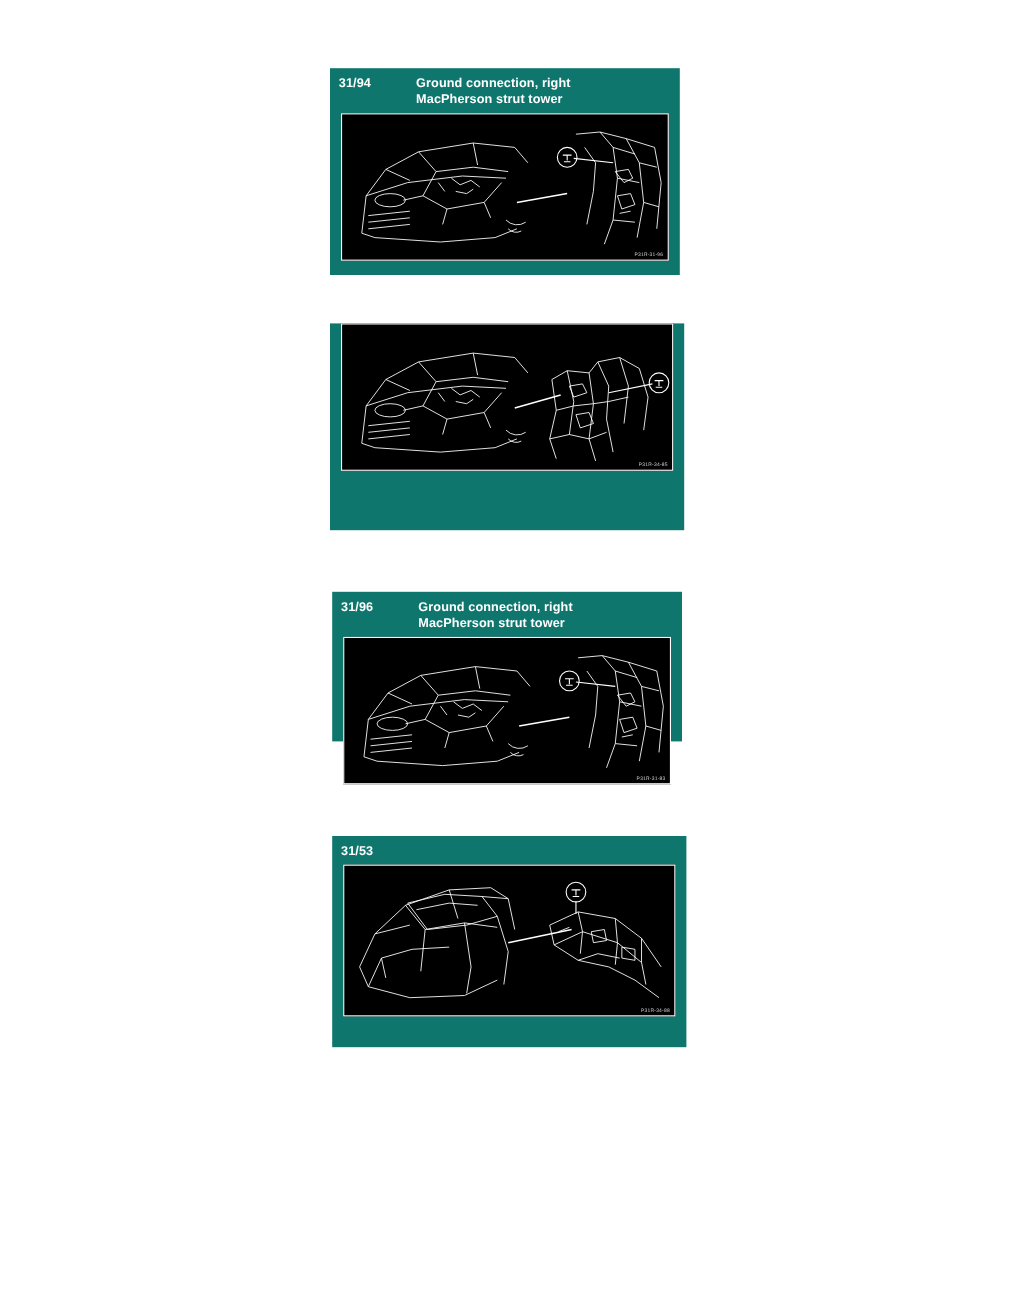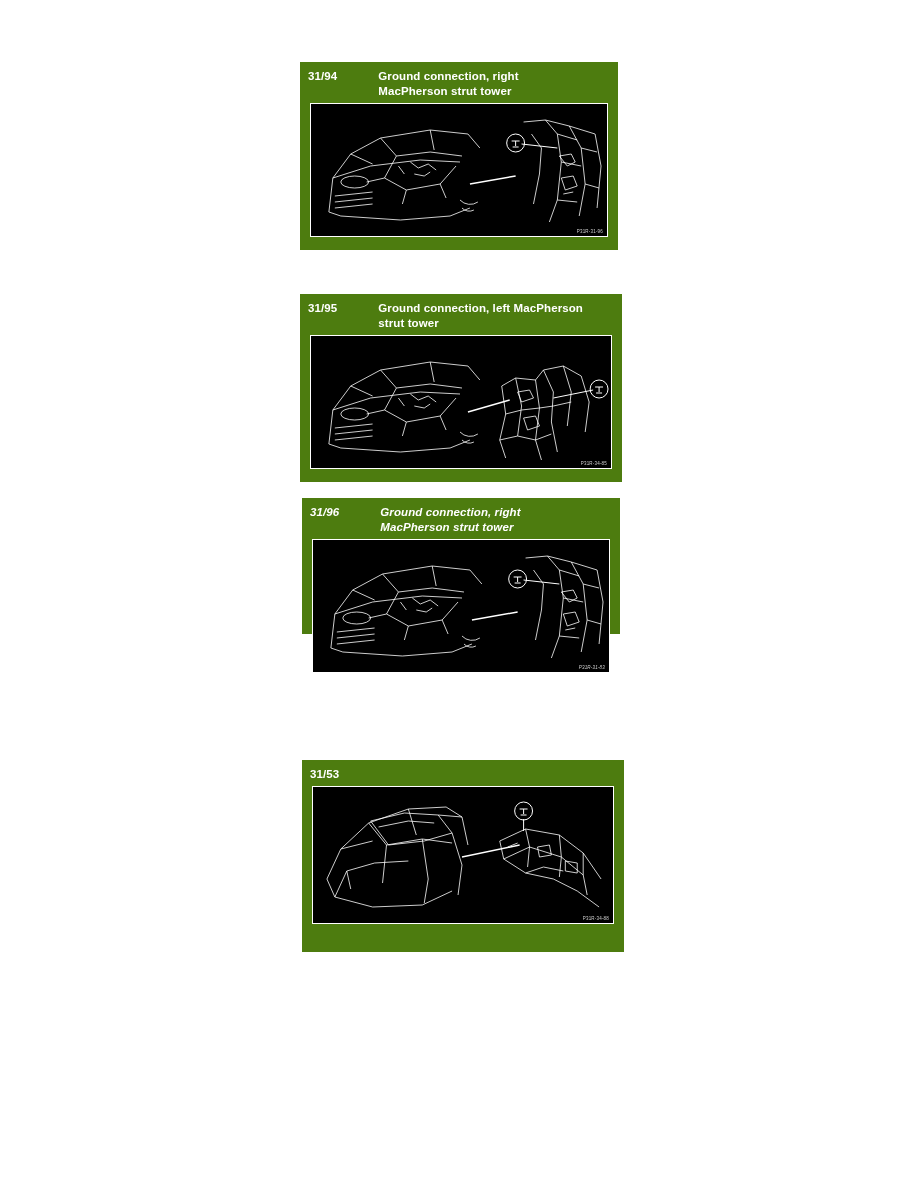--- a/index.html
+++ b/index.html
@@ -18,21 +18,21 @@
   .page {
     position: relative;
     width: 918px;
     height: 1188px;
     background: #ffffff;
   }
 
   
   .figure {
     position: absolute;
-    background: #4d7c0f;
+    background: #0f766e;
     box-sizing: border-box;
     padding: 0;
   }
 
   .fig-caption {
     color: #ffffff;
     font-size: 11.5px;
     font-weight: bold;
     line-height: 15px;
     padding: 7px 6px 4px 8px;
@@ -75,21 +75,21 @@
     height: 100%;
   }
 
   
   #fig-3194 { left: 300px; top: 62px;  width: 318px; height: 188px; }
   #fig-3194 .fig-art { height: 134px; }
 
   #fig-3195 { left: 300px; top: 294px; width: 322px; height: 188px; }
   #fig-3195 .fig-art { height: 134px; }
 
-  #fig-3196 { left: 302px; top: 498px; width: 318px; height: 136px; font-style: italic; }
+  #fig-3196 { left: 302px; top: 538px; width: 318px; height: 136px; }
   #fig-3196 .fig-art { height: 134px; }
 
   #fig-3198 { left: 302px; top: 760px; width: 322px; height: 192px; }
   #fig-3198 .fig-art { height: 138px; }
 </style>
 </head>
 <body>
 
 <div class="page">
 
@@ -147,27 +147,20 @@
           <path d="M248 44 L212 40" stroke-width="1"></path>
           <circle cx="206" cy="39" r="9" stroke-width="1"></circle>
           <path d="M202 37 L210 37 M206 37 L206 42 M203 43 L209 43" stroke-width="1"></path>
         </g>
       </svg>
       <span class="art-code">P31R-31-96</span>
     </div>
   </div>
 
   <div class="figure" id="fig-3195">
-    <div class="fig-caption">
-      <span class="fig-num">31/95</span>
-      <span class="fig-title">
-        <span>Ground connection, left MacPherson</span><br>
-        <span>strut tower</span>
-      </span>
-    </div>
     <div class="fig-art">
       <svg class="art-svg" viewBox="0 0 302 132" preserveAspectRatio="none">
         <g stroke="#ffffff" fill="none" stroke-width="0.8">
           <path d="M18 108 L22 74 L40 50 L70 34 L120 26 L158 30 L170 44"></path>
           <path d="M18 108 L30 112 L90 116 L140 112 L160 104"></path>
           <path d="M22 74 L60 62 L110 56 L150 58"></path>
           <path d="M40 50 L62 60"></path>
           <path d="M70 34 L86 52 L120 48 L152 52"></path>
           <path d="M120 26 L124 46"></path>
           <path d="M86 52 L74 74 L96 86 L130 80 L146 62"></path>

